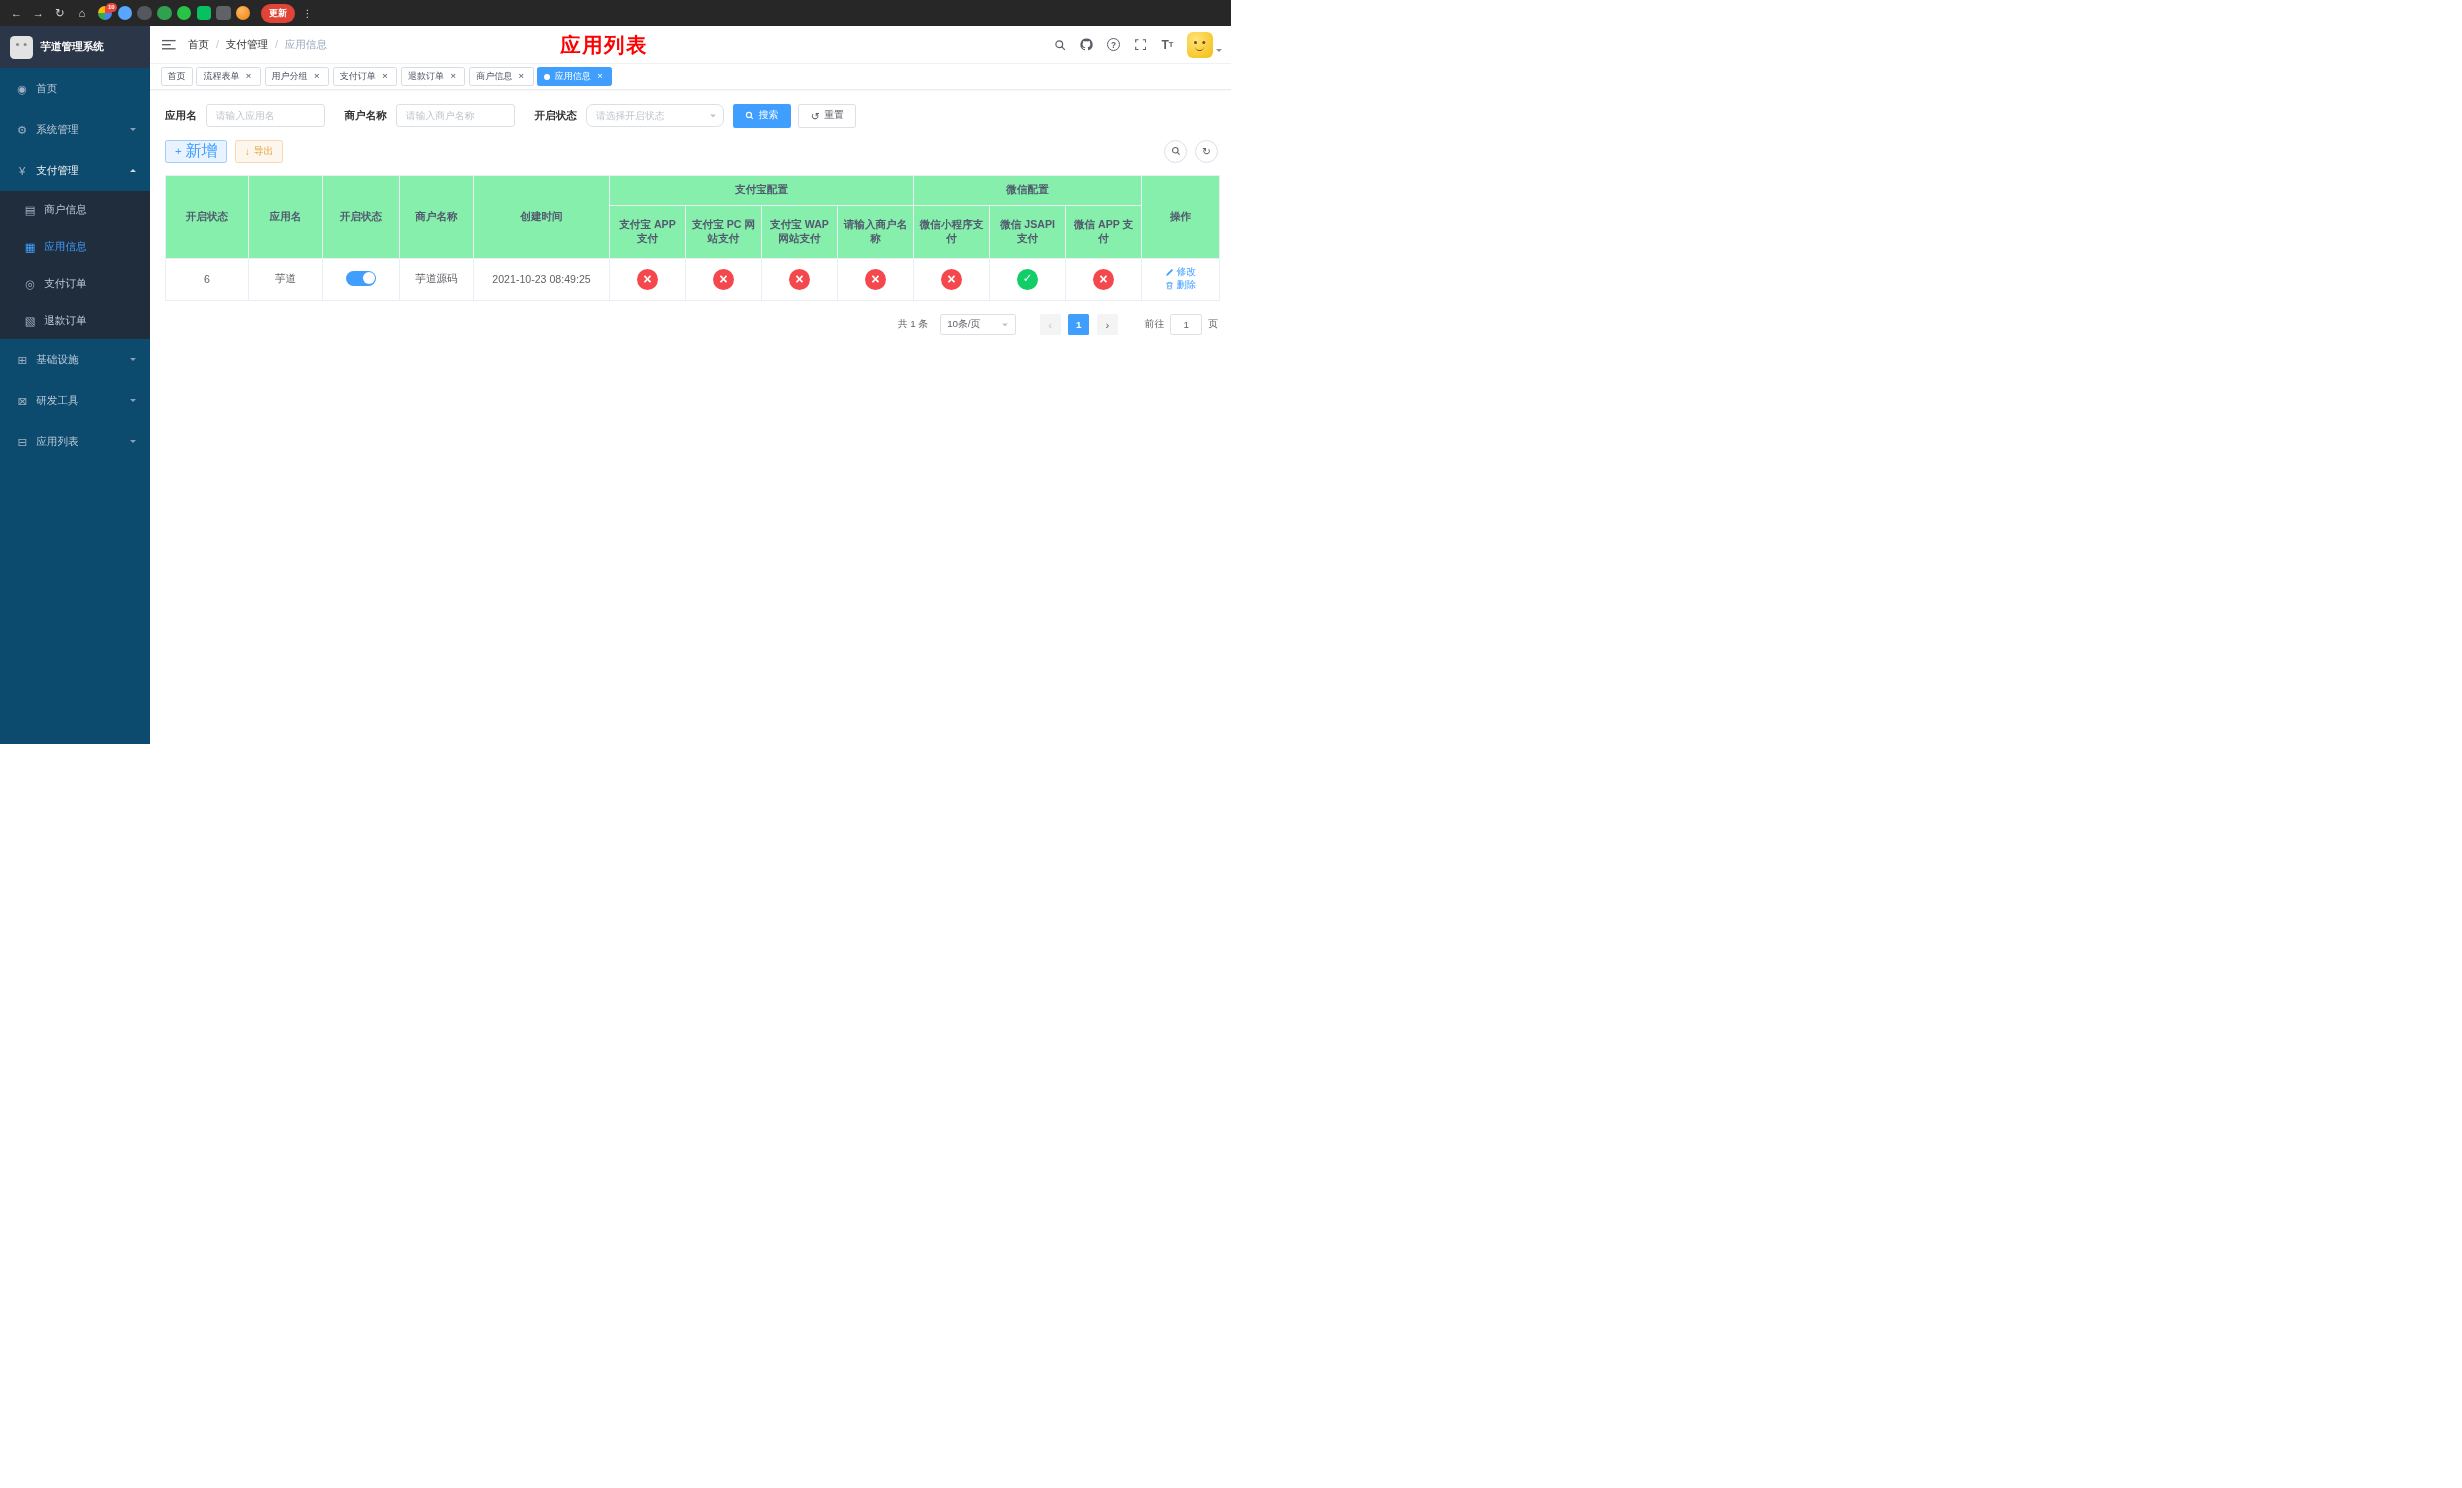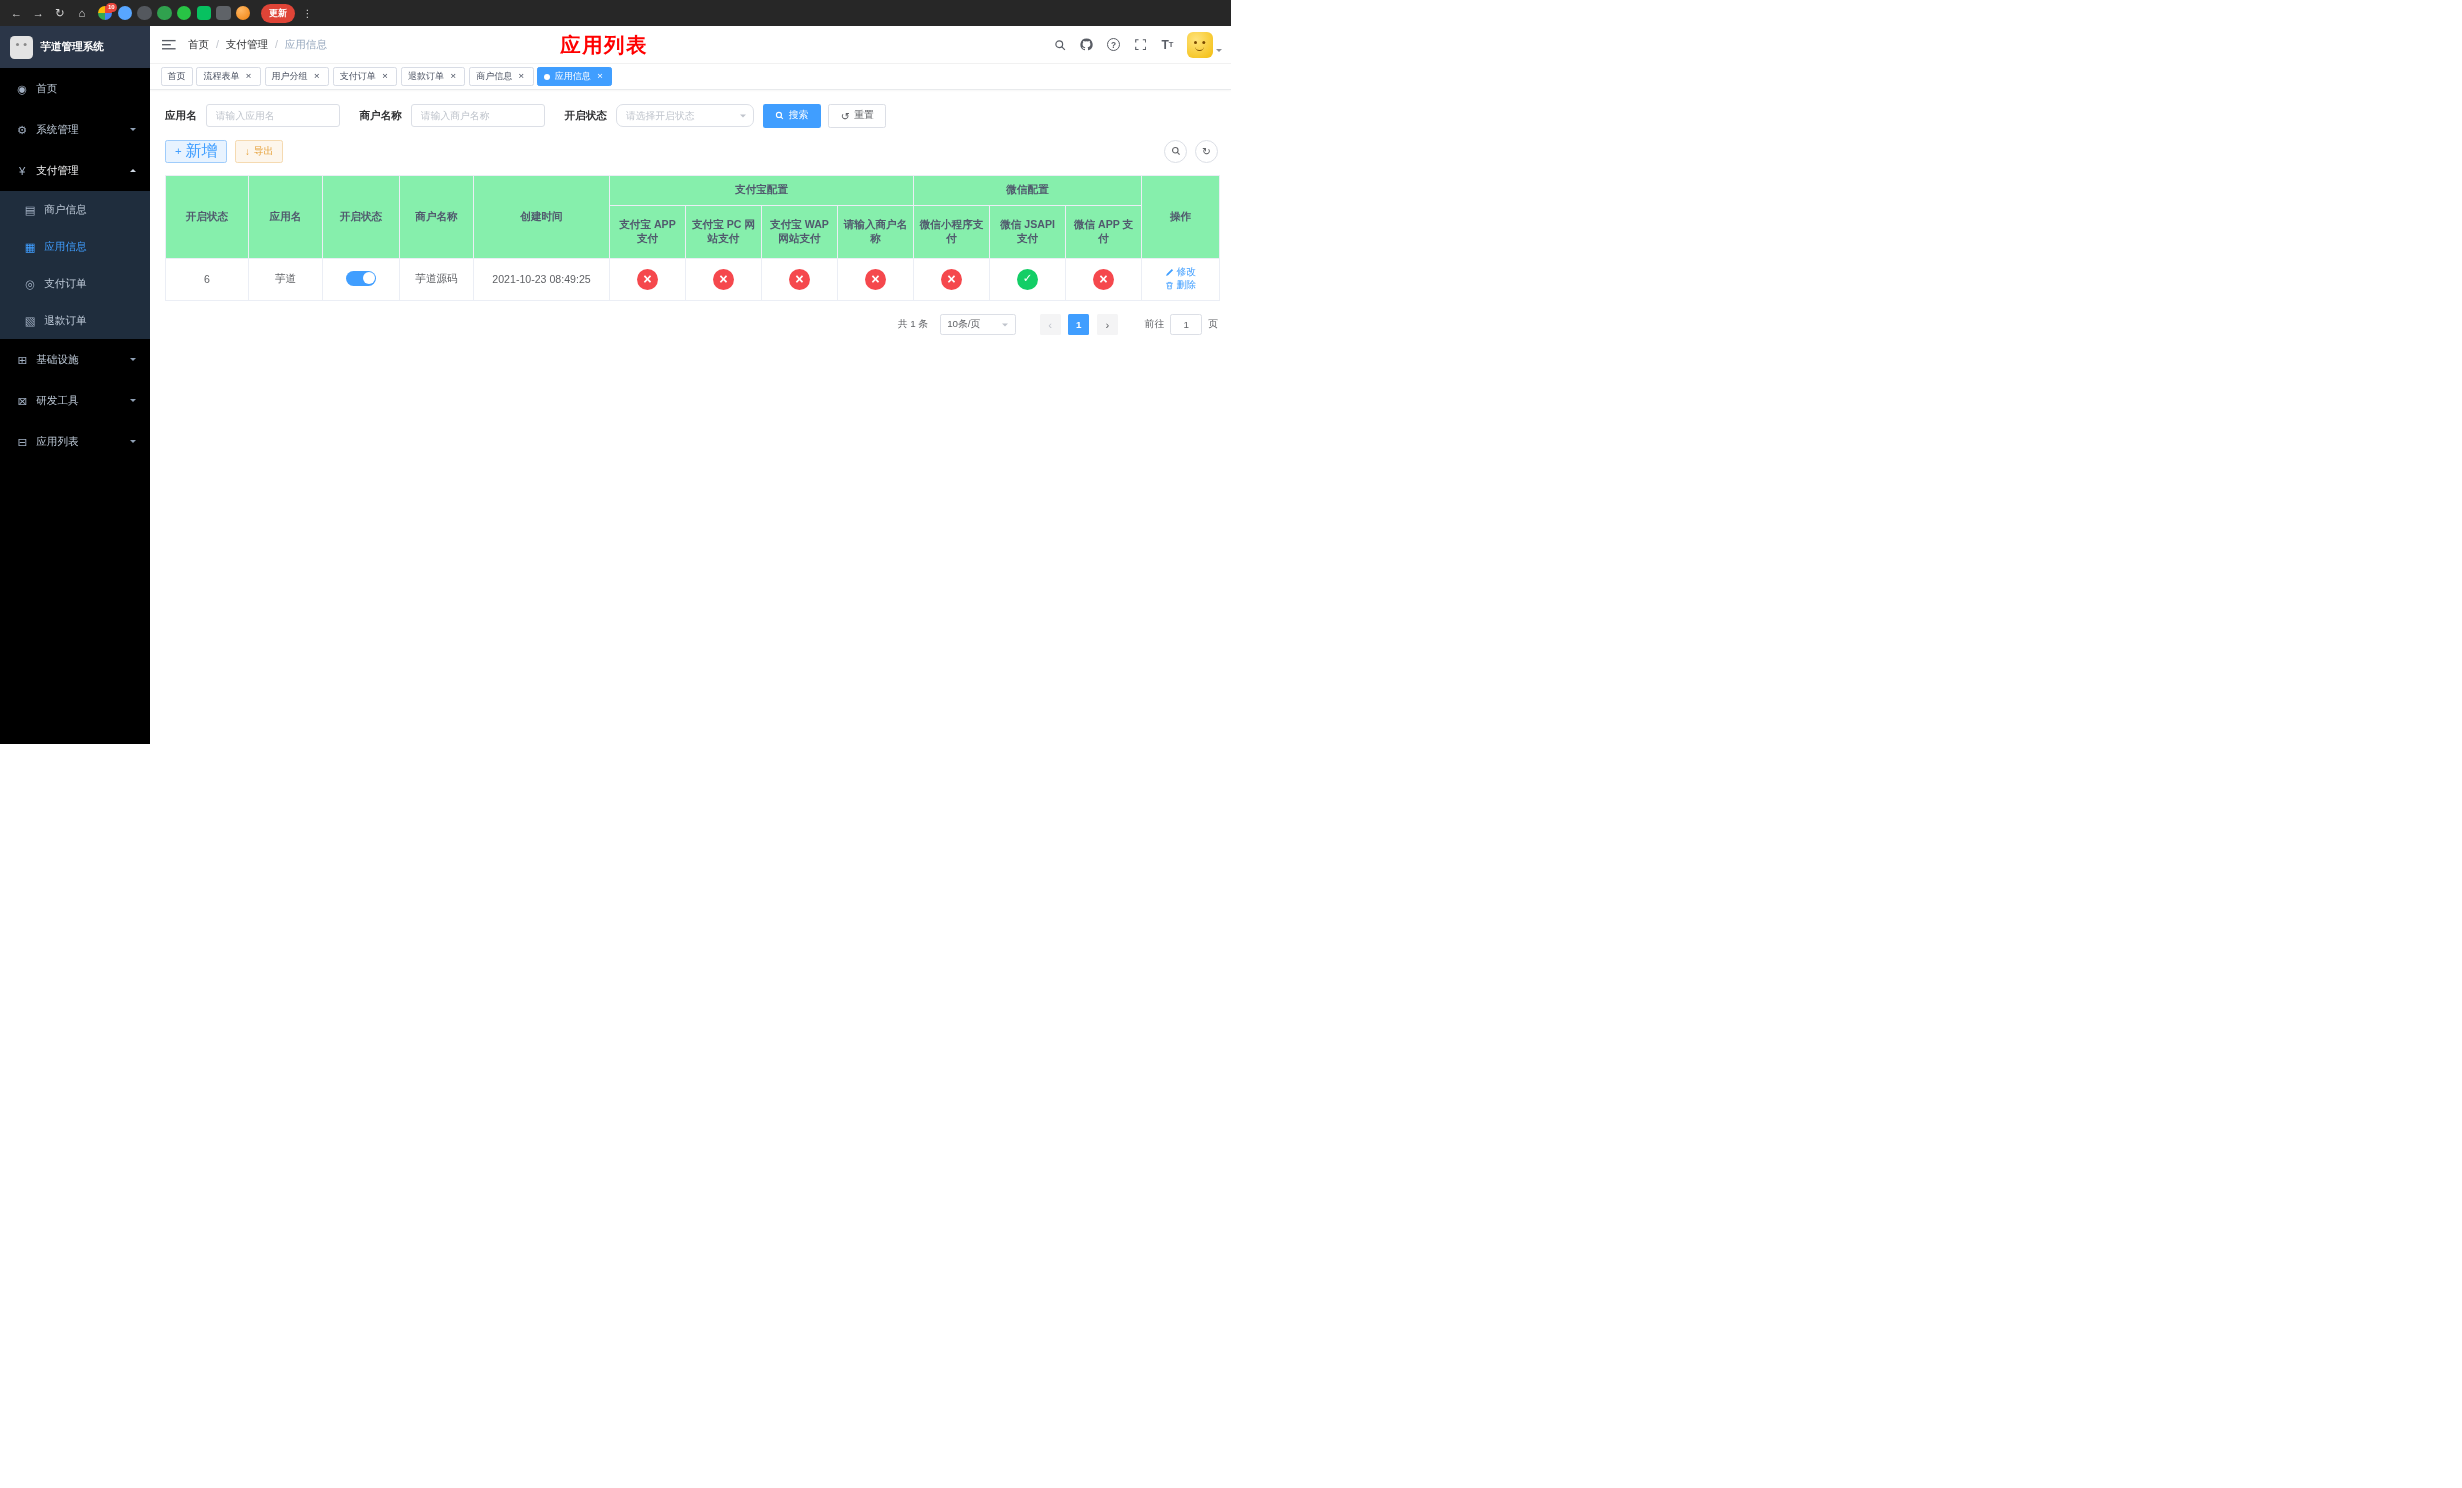--- a/index.html
+++ b/index.html
@@ -22,21 +22,21 @@
   .ext-badge { position:absolute; top:-3px; right:-4.5px; background:#e8453c; color:#fff; font-size:6px; line-height:7.6px;
                padding:0.8px 2.3px; border-radius:4.5px; font-weight:bold; }
   .update-pill { background:#df4437; color:#fff; font-size:9px; padding:3px 8.3px; border-radius:10.6px; margin:0 4.5px;
                  white-space:nowrap; cursor:pointer;font-weight:bold; }
   .kebab { color:#cfcfcf; font-size:10.6px; width:12px; text-align:center; cursor:pointer; }
 
   
   .app { display:flex; height:719px; }
 
   
-  .sidebar { width:150px; flex-shrink:0; background:#000000; display:flex; flex-direction:column; }
+  .sidebar { width:150px; flex-shrink:0; background:#0c4a6e; display:flex; flex-direction:column; }
   .logo-row { height:42px; background:#2b3648; display:flex; align-items:center; gap:7.6px; padding:0 9.8px; }
   .logo-avatar { width:23px; height:23px; border-radius:4.5px; background:#e3e3e3; position:relative; overflow:hidden; flex-shrink:0; }
   .logo-avatar::before { content:""; position:absolute; left:6px; top:7.6px; width:3px; height:3px; border-radius:50%;
                          background:#8a8a8a; box-shadow:7.6px 0 0 #8a8a8a; }
   .logo-title { color:#fff; font-size:10.6px; font-weight:bold; white-space:nowrap; }
   .menu-item { height:41px; display:flex; align-items:center; padding:0 13.6px 0 15px; color:#bfcbd9; font-size:10.6px; cursor:pointer; }
   .menu-item .mi { width:14.4px; margin-right:6.8px; font-size:11.4px; color:#a3b1c4; text-align:center; flex-shrink:0; }
   .chev { width:0; height:0; border-left:3px solid transparent; border-right:3px solid transparent;
           border-top:3.8px solid #8fa0b5; margin-left:auto; }
   .chev.up { border-top:none; border-bottom:3.8px solid #cfd8e3; }
@@ -79,21 +79,21 @@
   .tag-close { margin-left:3.8px; width:10.6px; height:10.6px; line-height:9px; text-align:center; border-radius:50%;
                font-size:9.8px; cursor:pointer; }
   .tag-close::before { content:"×"; }
   .tag.active { background:#409EFF; border-color:#409EFF; color:#fff; }
   .dot { width:6px; height:6px; border-radius:50%; background:#fff; margin-right:4.5px; }
 
   
   .content { flex:1; padding:13.6px 13px 0 15px; }
   .filter-row { display:flex; align-items:center; font-size:10.6px; }
   .f-label { font-weight:bold; color:#303133; margin-right:9px; white-space:nowrap; }
-  .f-input { width:134px; height:23.5px; border:0.8px solid #dcdfe6; border-radius:3px; padding:0 9px; font-size:9.8px;
+  .f-input { width:119px; height:23.5px; border:0.8px solid #dcdfe6; border-radius:3px; padding:0 9px; font-size:9.8px;
              color:#606266; outline:none; background:#fff; font-family:inherit; }
   .f-input::placeholder { color:#bfc4cc; }
   .f-gap { width:19.7px; flex-shrink:0; }
   .f-select { position:relative; }
   .f-select .f-input { width:138px; padding-right:19.7px;border-radius:7px; }
   .sel-caret { position:absolute; right:7.6px; top:50%; transform:translateY(-50%); width:0; height:0;
                border-left:3px solid transparent; border-right:3px solid transparent; border-top:3.8px solid #c0c4cc; }
   .btn { height:24px; display:inline-flex; align-items:center; gap:4.5px; padding:0 11.4px; border-radius:2.3px;
          font-size:9.8px; cursor:pointer; border:0.8px solid transparent; white-space:nowrap; font-family:inherit; }
   .btn-primary { background:#409EFF; color:#fff; margin-left:9px; }

